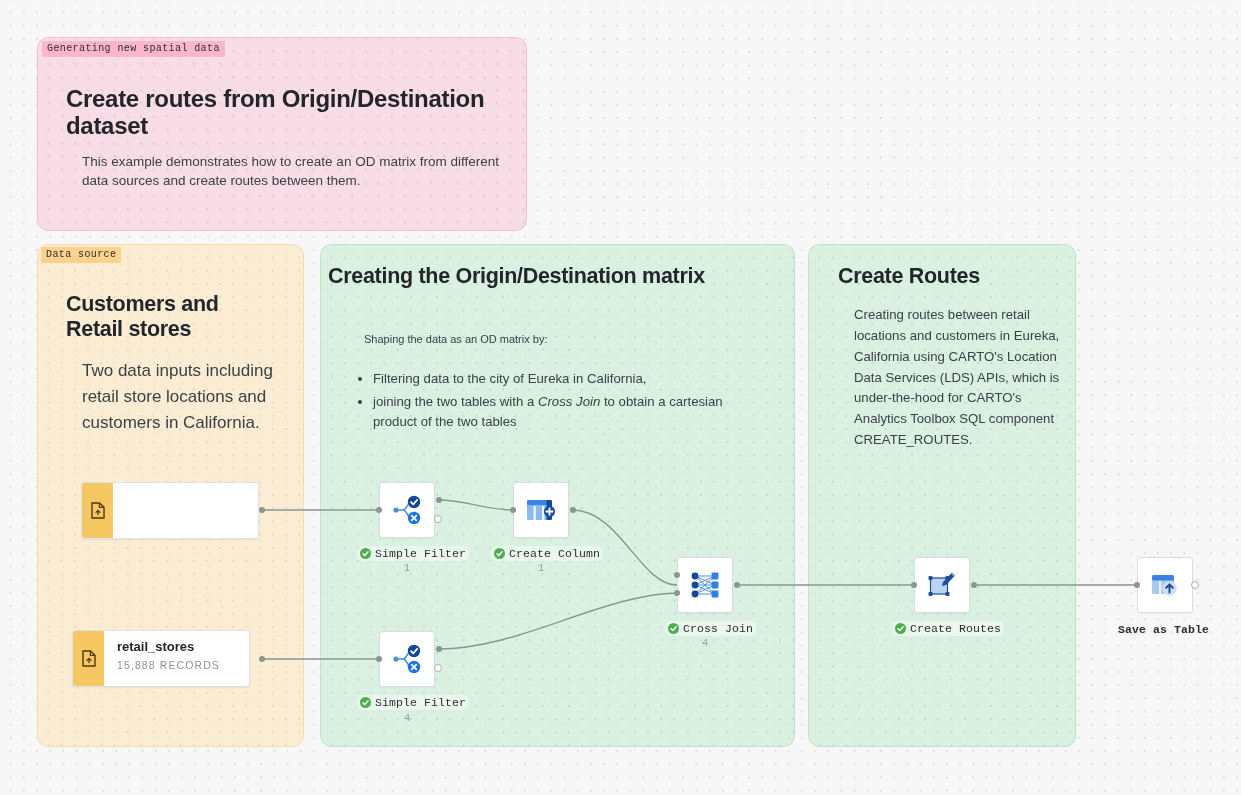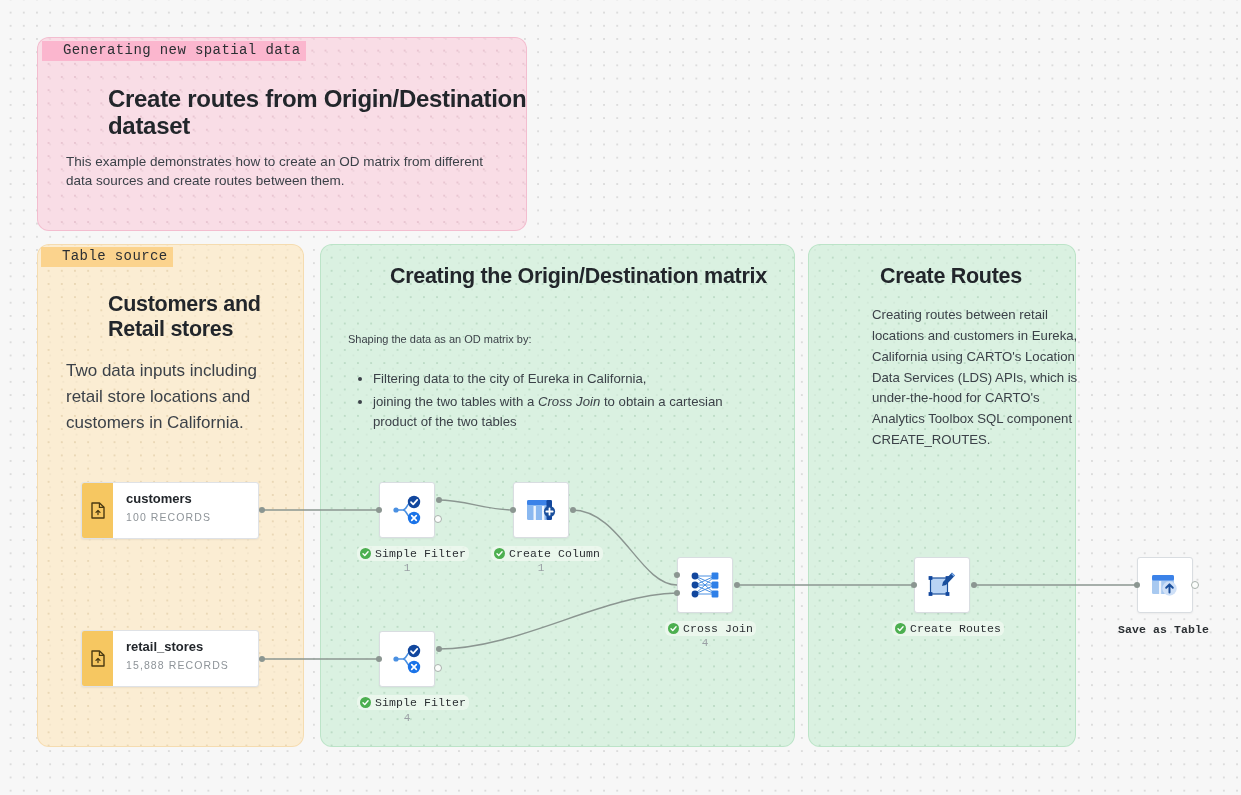--- a/index.html
+++ b/index.html
@@ -43,48 +43,48 @@
     background-color:rgba(206,238,216,0.72);
     border:1px solid rgba(186,228,199,0.95);
     background-image: radial-gradient(circle, rgba(120,170,135,0.30) 1px, transparent 1.2px);
     background-size:13.2px 13.2px; background-position:4px 6px;
   }
 
   
   .tag {
     position:absolute;
     font-family:"Liberation Mono","DejaVu Sans Mono",monospace;
-    font-size:14px; letter-spacing:0.4px; padding:2px 5px 3px 21px;
+    font-size:10px; letter-spacing:0.4px; padding:2px 5px 3px 5px;
     white-space:nowrap; line-height:1.1;
   }
   .tag-pink { left:42px; top:41px; background:#fbb6ce; color:#2b2f33; }
   .tag-amber{ left:41px; top:247px; background:#fbd38d; color:#2b2f33; }
 
   
-  .headline { position:absolute; font-weight:bold; color:#22262b; letter-spacing:-0.3px;margin-left:42px; }
-  .body-text { position:absolute; color:#3b4148; }
+  .headline { position:absolute; font-weight:bold; color:#22262b; letter-spacing:-0.3px; }
+  .body-text { position:absolute; color:#3b4148;margin-left:16px; }
 
   .h-pink   { left:66px; top:86px;  width:430px; font-size:24px; line-height:1.12; }
   .p-pink   { left:66px; top:152px; width:430px; font-size:13.5px; line-height:1.42; }
 
   .h-amber  { left:66px; top:292px; width:215px; font-size:21.5px; line-height:1.16; }
   .p-amber  { left:66px; top:358px; width:210px; font-size:17px; line-height:1.52; }
 
-  .h-mid    { left:348px; top:264px; width:420px; font-size:21.5px; line-height:1.18; }
+  .h-mid    { left:328px; top:264px; width:420px; font-size:21.5px; line-height:1.18; }
   .p-mid    { left:348px; top:331px; width:410px; font-size:11px; line-height:1.5; }
   ul.mid-list{
     position:absolute; left:352px; top:369px; width:400px; margin:0;
     padding-left:21px; font-size:13.2px; line-height:1.47; color:#3b4148;
   }
   ul.mid-list li { margin-bottom:4px; }
   ul.mid-list li::marker { font-size:13px; }
   .ital { font-style:italic; }
 
   .h-right  { left:838px; top:264px; width:220px; font-size:21.5px; line-height:1.18; }
-  .p-right  { left:872px; top:305px; width:208px; font-size:13.2px; line-height:1.58; }
+  .p-right  { left:838px; top:305px; width:208px; font-size:13.2px; line-height:1.58; }
 
   
   #edges { position:absolute; left:0; top:0; width:1241px; height:795px; pointer-events:none; }
 
   
   .src-node {
     position:absolute; width:178px; height:57px; display:flex;
     border-radius:3px; overflow:hidden;
     background:#ffffff; border:1px solid #dfe2e6;
     box-shadow:0 1px 2px rgba(0,0,0,0.06);
@@ -93,21 +93,21 @@
     width:31px; flex:0 0 31px; background:#f6c761;
     display:flex; align-items:center; justify-content:center;
   }
   .src-meta { padding:9px 0 0 13px; }
   .src-title { font-size:13px; font-weight:bold; color:#22262b; line-height:1.15; }
   .src-records {
     font-size:10.5px; color:#8d9398; letter-spacing:1.1px; margin-top:4px;
     font-family:"Liberation Sans", sans-serif;
   }
   #node-customers { left:81px; top:482px; }
-  #node-retail    { left:81px; top:630px; }
+  #node-retail    { left:72px; top:630px; }
 
   
   .wf-node {
     position:absolute; width:56px; height:56px; background:#ffffff;
     border:1px solid #d9dde1; border-radius:3px;
     display:flex; align-items:center; justify-content:center;
     box-shadow:0 1px 2px rgba(0,0,0,0.05);
   }
   #node-sf1 { left:379px; top:482px; }
   #node-cc  { left:513px; top:482px; }
@@ -152,21 +152,21 @@
 
 <div class="panel panel-pink"></div>
 <div class="panel panel-amber"></div>
 <div class="panel panel-green-mid"></div>
 <div class="panel panel-green-right"></div>
 
 <div class="tag tag-pink">Generating new spatial data</div>
 <div class="headline h-pink">Create routes from Origin/Destination dataset</div>
 <div class="body-text p-pink">This example demonstrates how to create an OD matrix from different data sources and create routes between them.</div>
 
-<div class="tag tag-amber">Table source</div>
+<div class="tag tag-amber">Data source</div>
 <div class="headline h-amber">Customers and Retail stores</div>
 <div class="body-text p-amber">Two data inputs including retail store locations and customers in California.</div>
 
 <div class="headline h-mid">Creating the Origin/Destination matrix</div>
 <div class="body-text p-mid">Shaping the data as an OD matrix by:</div>
 <ul class="mid-list">
   <li>
     <span>Filtering data to the city of Eureka in California,</span><span class="ital"></span><span></span>
   </li>
   <li>
@@ -199,24 +199,20 @@
 <div class="port" style="left:259px; top:507px;"></div>
 <div class="port" style="left:259px; top:656px;"></div>
 
 <div class="src-node" id="node-customers">
   <div class="src-icon">
     <svg width="14" height="17" viewBox="0 0 14 17" aria-hidden="true">
       <path d="M1,1 H8.5 L13,5.2 V16 H1 Z" fill="none" stroke="#4a3a12" stroke-width="1.4" stroke-linejoin="round"></path>
       <path d="M8.4,1 V5.3 H13" fill="none" stroke="#4a3a12" stroke-width="1.2"></path>
       <path d="M7,12.6 V8.6 M5,10.4 L7,8.4 L9,10.4" fill="none" stroke="#4a3a12" stroke-width="1.3" stroke-linecap="round" stroke-linejoin="round"></path>
     </svg>
-  </div>
-  <div class="src-meta">
-    <div class="src-title">customers</div>
-    <div class="src-records">100 RECORDS</div>
   </div>
 </div>
 
 <div class="src-node" id="node-retail">
   <div class="src-icon">
     <svg width="14" height="17" viewBox="0 0 14 17" aria-hidden="true">
       <path d="M1,1 H8.5 L13,5.2 V16 H1 Z" fill="none" stroke="#4a3a12" stroke-width="1.4" stroke-linejoin="round"></path>
       <path d="M8.4,1 V5.3 H13" fill="none" stroke="#4a3a12" stroke-width="1.2"></path>
       <path d="M7,12.6 V8.6 M5,10.4 L7,8.4 L9,10.4" fill="none" stroke="#4a3a12" stroke-width="1.3" stroke-linecap="round" stroke-linejoin="round"></path>
     </svg>

